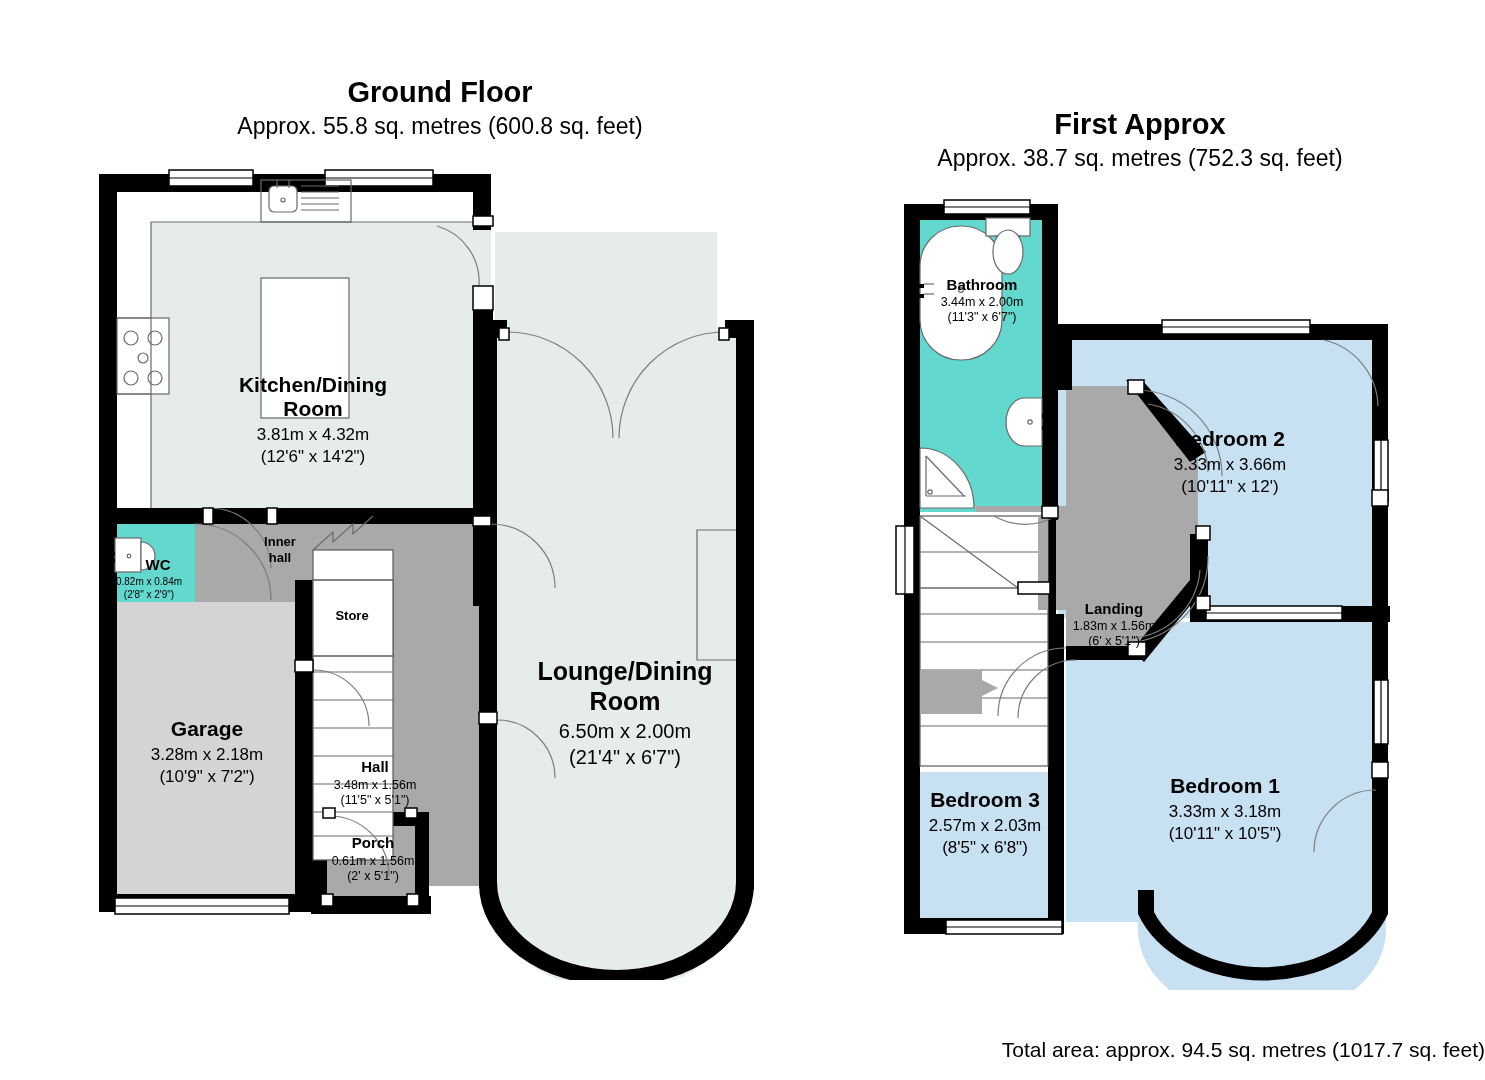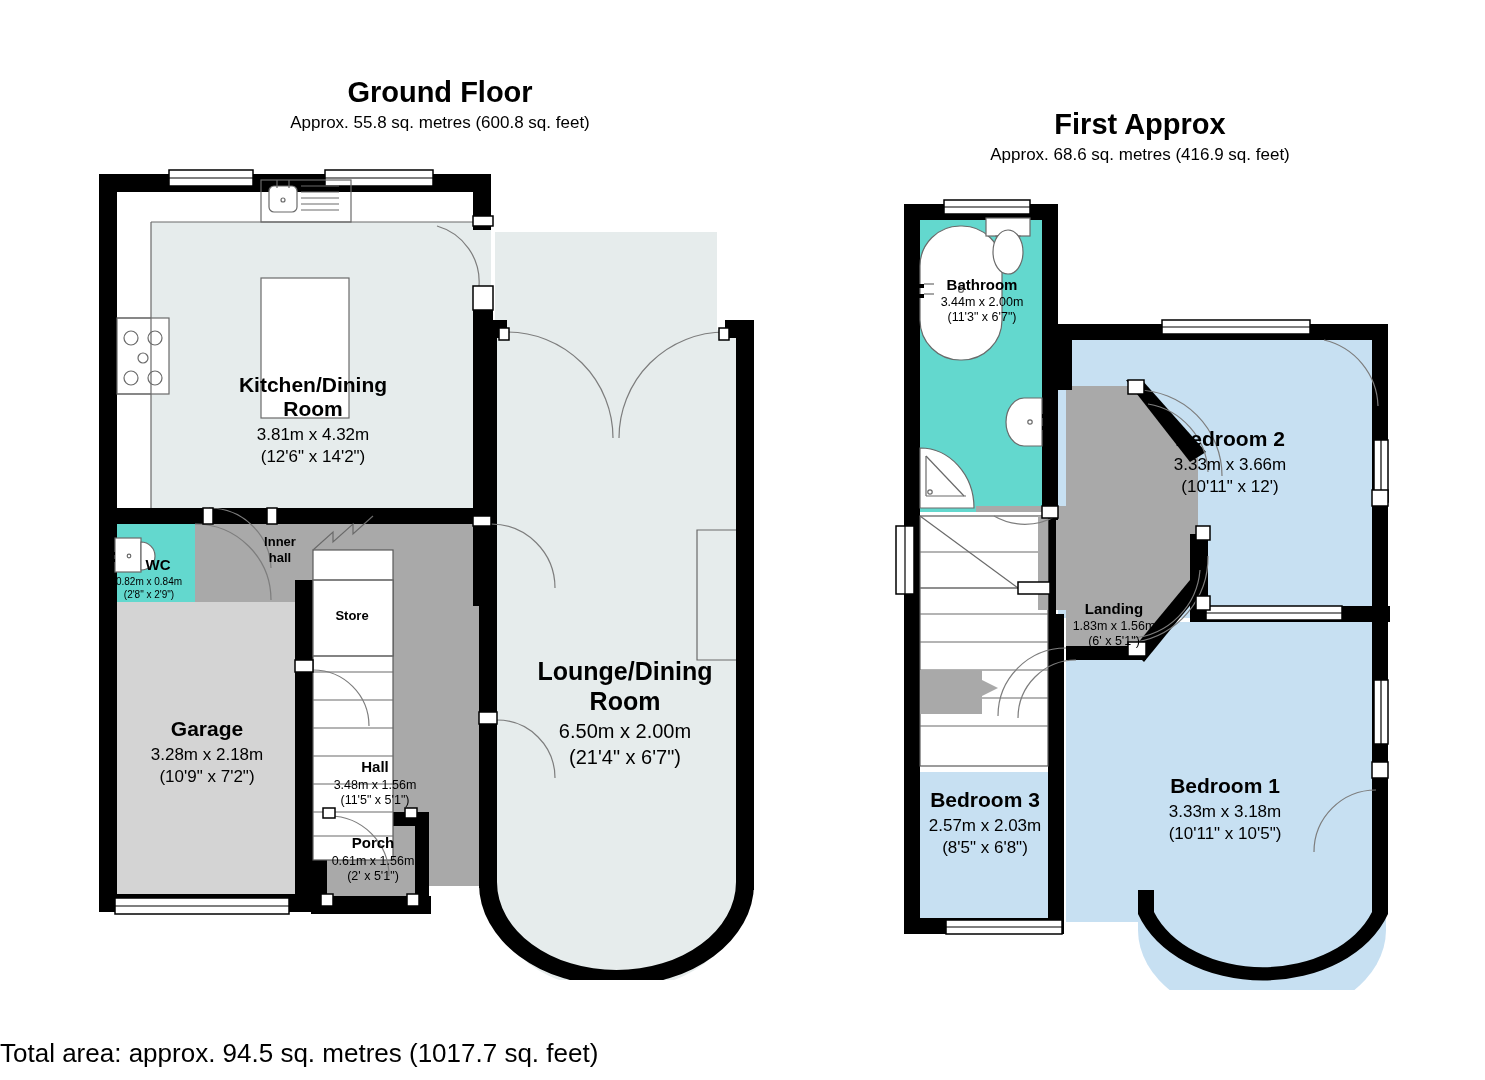--- a/index.html
+++ b/index.html
@@ -1,22 +1,22 @@
 <!DOCTYPE html>
 <html><head>
 <meta charset="utf-8">
 <style>
   html,body{margin:0;padding:0;background:#ffffff;}
   body{width:1485px;height:1080px;font-family:"Liberation Sans",sans-serif;color:#000;overflow:hidden;position:relative;}
   #stage{position:absolute;left:0;top:0;width:1485px;height:1080px;padding-left:30px;}
   .floor-title{font-weight:bold;font-size:29px;text-align:center;letter-spacing:0px;}
-  .floor-sub{font-size:17px;text-align:center;margin-top:4px;}
+  .floor-sub{font-size:23px;text-align:center;margin-top:4px;}
   #gf-head{position:absolute;left:150px;top:76px;width:580px;}
   #ff-head{position:absolute;left:850px;top:108px;width:580px;}
-  #total{position:absolute;left:0;top:1038px;width:1485px;text-align:left;font-size:26px;}
+  #total{position:absolute;left:0;top:1038px;width:1485px;text-align:right;font-size:21px;}
   svg{display:block;}
   .wall{fill:#000000;}
   .room-green{fill:#e6ecec;}
   .room-grey{fill:#a9a9a9;}
   .room-lgrey{fill:#d4d4d4;}
   .room-cyan{fill:#63d8ce;}
   .room-blue{fill:#c7e0f2;}
   .white{fill:#ffffff;}
   .fx{fill:#ffffff;stroke:#6a6a6a;stroke-width:1.2;}
   .fxline{fill:none;stroke:#6a6a6a;stroke-width:1.2;}
@@ -38,21 +38,21 @@
 
 <div id="stage">
 
   <div id="gf-head">
     <div class="floor-title">Ground Floor</div>
     <div class="floor-sub">Approx. 55.8 sq. metres (600.8 sq. feet)</div>
   </div>
 
   <div id="ff-head">
     <div class="floor-title">First Approx</div>
-    <div class="floor-sub">Approx. 68.6 sq. metres (416.9 sq. feet)</div>
+    <div class="floor-sub">Approx. 38.7 sq. metres (752.3 sq. feet)</div>
   </div>
 
   <svg id="gf-svg" style="position:absolute;left:85px;top:160px;" width="720" height="820" viewBox="0 0 720 820">
 
     <g>
 
       <rect class="white" x="14" y="14" width="390" height="350"></rect>
       <rect class="room-green" x="66" y="62" width="340" height="292"></rect>
 
       <path class="room-green" d="M410,72 L410,170 L408,170 L408,725 L655,725 L655,170 L632,170 L632,72 Z"></path>

